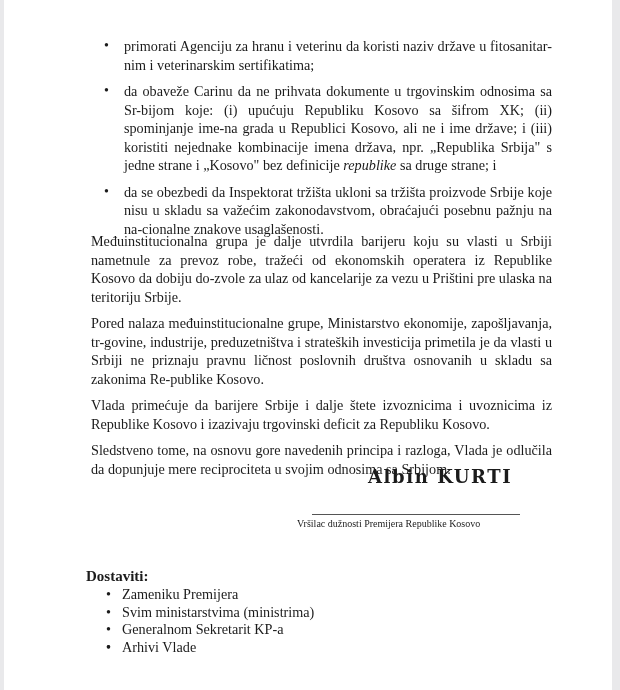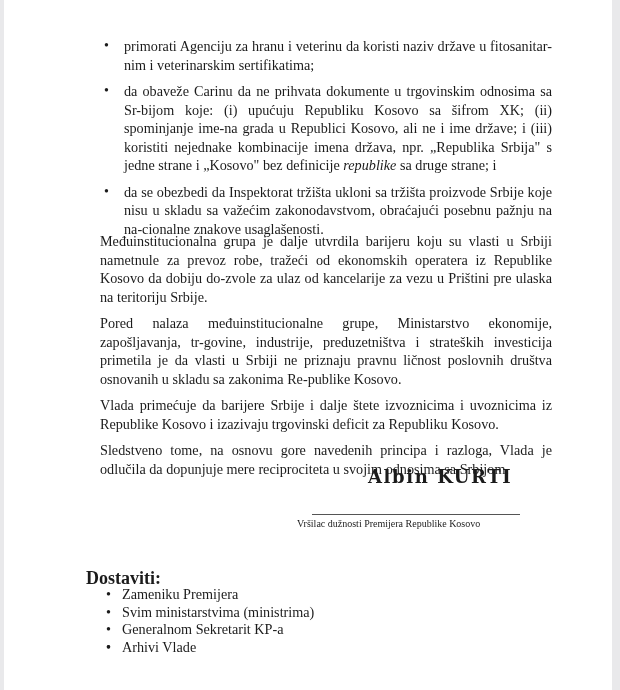--- a/index.html
+++ b/index.html
@@ -46,21 +46,21 @@
       top: 0;
       font-size: 14px;
     }
     .paras {
       position: absolute;
       left: 84px;
       top: 232px;
       width: 464px;
     }
     .paras p {
-      margin: 0 0 8px 12px;
+      margin: 0 0 8px 3px;
     }
     .signer-name {
       position: absolute;
       left: 364px;
       top: 466px;
       font-family: "DejaVu Serif", serif;
       font-weight: bold;
       font-size: 18px;
       letter-spacing: 1.6px;
     }
@@ -78,21 +78,21 @@
       top: 518px;
       font-family: "Liberation Serif", serif;
       font-size: 10px;
     }
     .dist-label {
       position: absolute;
       left: 82px;
       top: 568px;
       font-family: "Liberation Serif", serif;
       font-weight: bold;
-      font-size: 18px;
+      font-size: 15px;
     }
     .dist-list {
       position: absolute;
       left: 102px;
       top: 586px;
       margin: 0;
       padding: 0;
       list-style: none;
       font-family: "Liberation Serif", serif;
       font-size: 14.2px;

